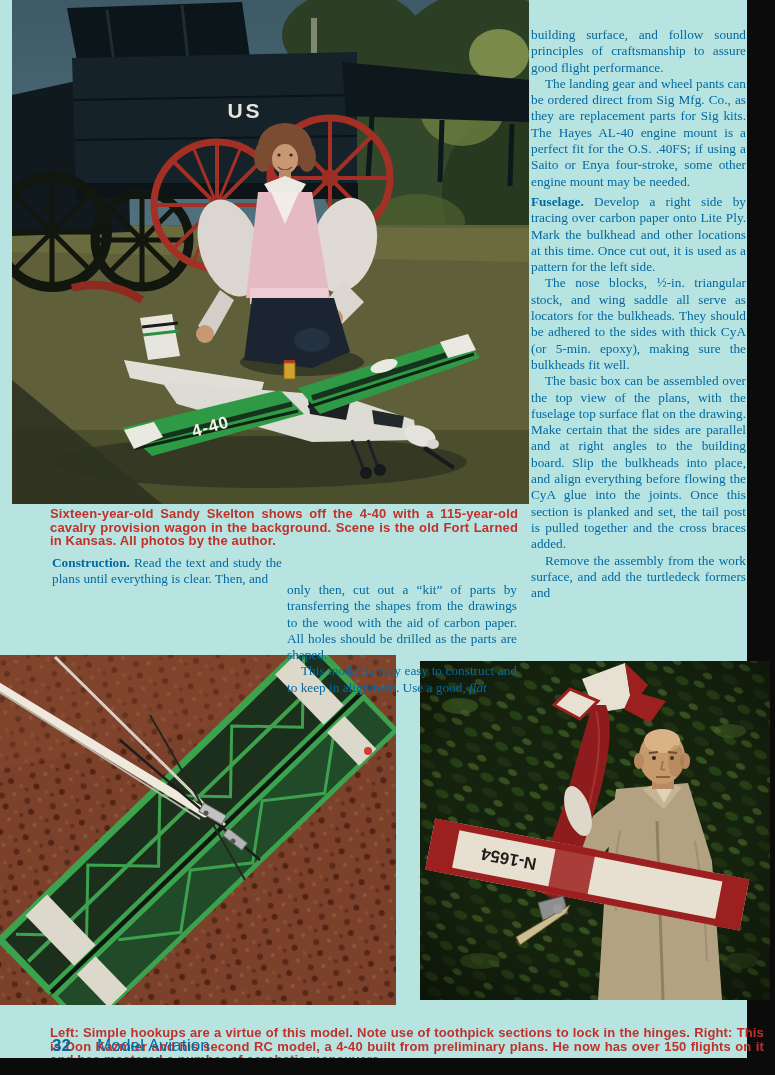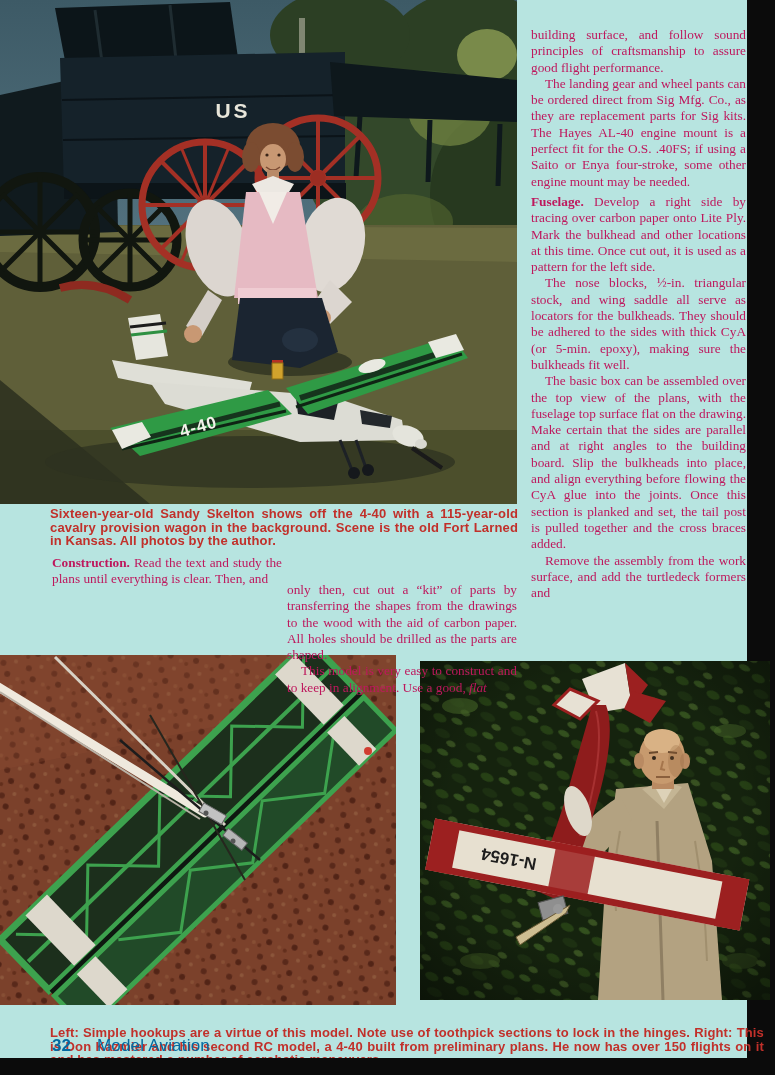--- a/index.html
+++ b/index.html
@@ -3,29 +3,29 @@
 <meta charset="utf-8">
 <style>
   html,body{margin:0;padding:0;background:#000;}
   .page{position:relative;width:775px;height:1075px;background:#b7e4e0;overflow:hidden;
         font-family:"Liberation Serif","DejaVu Serif",serif;}
   .bar{position:absolute;background:#0b0b0b;}
   .bar-right{left:747px;top:0;width:28px;height:1075px;}
   .bar-bottom{left:0;top:1058px;width:775px;height:17px;z-index:6;}
   .photo{position:absolute;overflow:hidden;z-index:2;}
   .photo svg{display:block;}
-  .photo-top{left:0;top:0;width:517px;height:504px;}
+  .photo-top{left:0;top:0;width:517px;height:504px;padding-left:12px;}
   .photo-bl{left:0;top:655px;width:396px;height:350px;}
   .photo-br{left:420px;top:661px;width:350px;height:339px;}
   .caption{position:absolute;z-index:3;font-family:"Liberation Sans","DejaVu Sans",sans-serif;
            font-weight:bold;font-size:13px;line-height:13.6px;color:#c1302a;text-align:justify;
            letter-spacing:.15px;}
   .caption-top{left:50px;top:507px;width:468px;}
   .caption-bottom{left:50px;top:1006px;width:714px;margin-top:20px;}
-  .bodycol{position:absolute;z-index:3;font-size:13.3px;line-height:16.3px;color:#be185d;
+  .bodycol{position:absolute;z-index:3;font-size:13.3px;line-height:16.3px;color:#0369a1;
            text-align:justify;}
   .mid-left{left:52px;top:541px;width:230px;}
   .mid-right{left:287px;top:541px;width:230px;margin-top:41px;}
   .right-col{left:531px;top:27px;width:215px;}
   .bodycol p{margin:0;}
   .bodycol p.ind{text-indent:14px;}
   .bodycol p.gap{margin-top:14px;font-family:Liberation Serif, serif;}
   .bodycol p.gap-sm{margin-top:4px;}
   .bodycol b{font-weight:bold;}
   .bodycol i{font-style:italic;}

